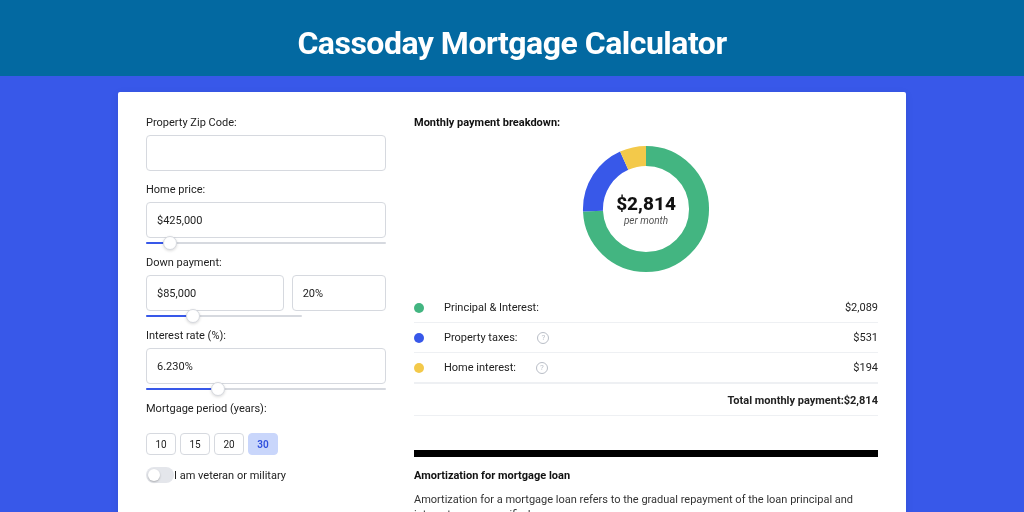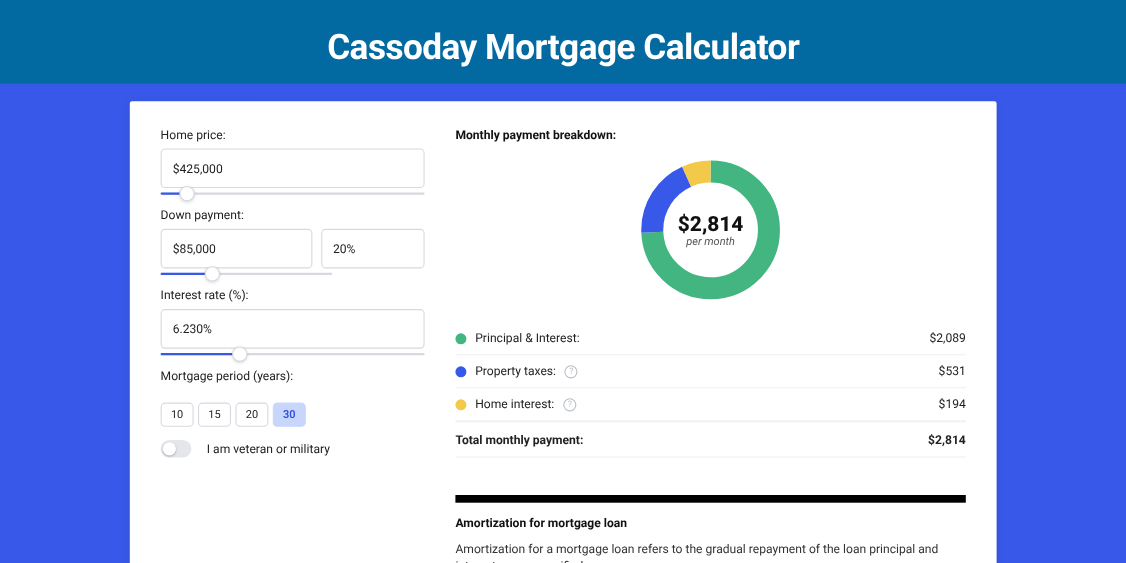--- a/index.html
+++ b/index.html
@@ -40,21 +40,21 @@
   .row-inputs .text-input:last-child { flex: 1; }
 
   .period-row { display: flex; gap: 4px; margin-top: 18px; }
   .period-btn {
     min-width: 30px; height: 22px; border: 1px solid #d6d9df; border-radius: 4px;
     background: #fff; font-size: 10px; color: #222; display: flex;
     align-items: center; justify-content: center; padding: 0 8px; cursor: pointer;
   }
   .period-btn.active { background: #c9d6fb; border-color: #c9d6fb; color: #2f4fdd; font-weight: 600; }
 
-  .toggle-row { display: flex; align-items: center; gap: 14px; margin-top: 10px; text-align: right; }
+  .toggle-row { display: flex; align-items: center; gap: 0; margin-top: 10px; text-align: right; }
   .toggle {
     width: 28px; height: 16px; background: #e4e6eb; border-radius: 999px; position: relative; cursor: pointer;
   }
   .toggle::after {
     content: ""; position: absolute; left: 2px; top: 2px; width: 12px; height: 12px;
     background: #fff; border-radius: 50%; box-shadow: 0 1px 2px rgba(0,0,0,0.25);
   }
   .toggle-label { font-size: 11px; color: #222; }
 
   .section-title { font-size: 11px; font-weight: 700; color: #111; margin-bottom: 10px; }
@@ -68,45 +68,49 @@
   }
   .donut-amount { font-size: 19px; font-weight: 800; color: #111; }
   .donut-sub { font-size: 10px; color: #555; font-style: italic; }
 
   .breakdown-row {
     display: flex; align-items: center; justify-content: space-between;
     padding: 8px 0; border-bottom: 1px solid #eef0f3; font-size: 11px;
     color: #222;
   }
   .breakdown-row:last-of-type { border-bottom: none; }
-  .breakdown-left { display: flex; align-items: center; gap: 8px; }
+  .breakdown-left { display: flex; align-items: center; gap: 20px; }
   .dot { width: 10px; height: 10px; border-radius: 50%; display: inline-block; }
   .help {
     width: 12px; height: 12px; border: 1px solid #b9bec7; border-radius: 50%;
     display: inline-flex; align-items: center; justify-content: center;
     font-size: 8px; color: #b9bec7;
   }
-  .total-row { font-weight: 700; border-top: 1px solid #eef0f3; padding-top: 10px; }
+  .total-row { font-weight: 700; border-top: 1px solid #eef0f3; padding-top: 10px; justify-content: flex-end; }
 
   .amort-box {
     margin-top: 34px; padding: 12px 0 0; border-top: 7px solid #000000;
   }
   .amort-text { font-size: 11px; color: #333; line-height: 1.4; margin-top: 8px; }
 </style>
 </head>
 <body>
 
 <div class="header">
   <h1>Cassoday Mortgage Calculator</h1>
 </div>
 
 <div class="panel">
 
   <div class="left">
 
+    <div class="field-group">
+      <label class="field-label">Property Zip Code:</label>
+      <input class="text-input" value="" style="">
+    </div>
 
     <div class="field-group">
       <label class="field-label">Home price:</label>
       <input class="text-input" value="$425,000" style="">
       <div class="slider-track">
         <div class="slider-fill" style="width:10%"></div>
         <div class="slider-thumb" style="left:10%"></div>
       </div>
     </div>
 

